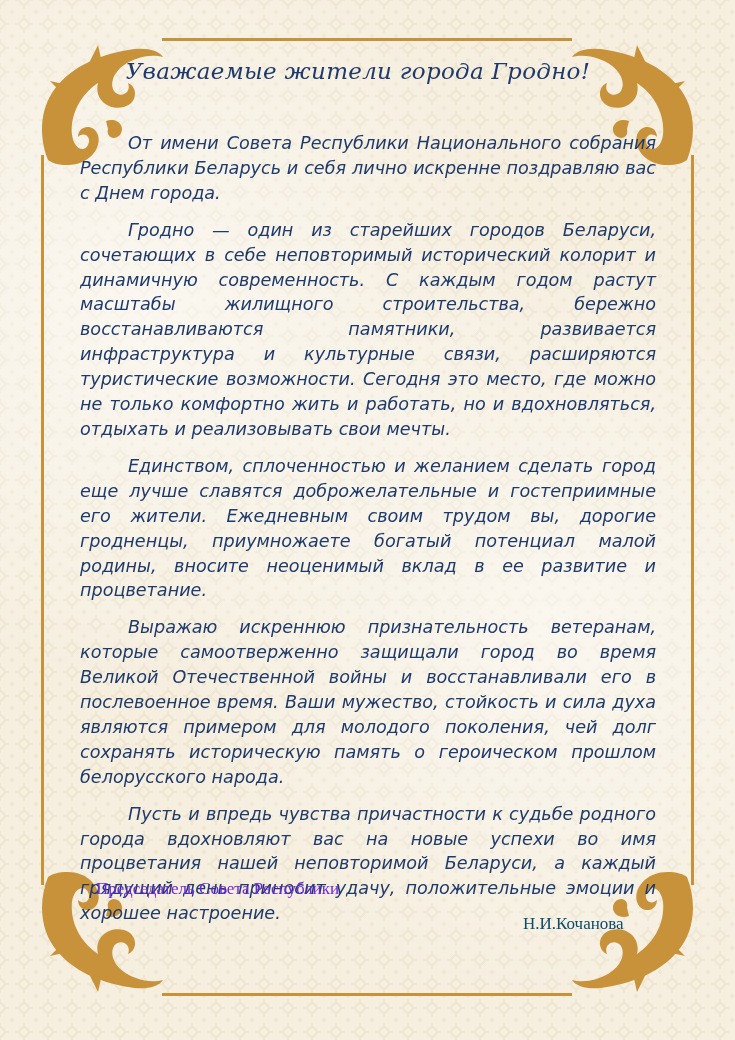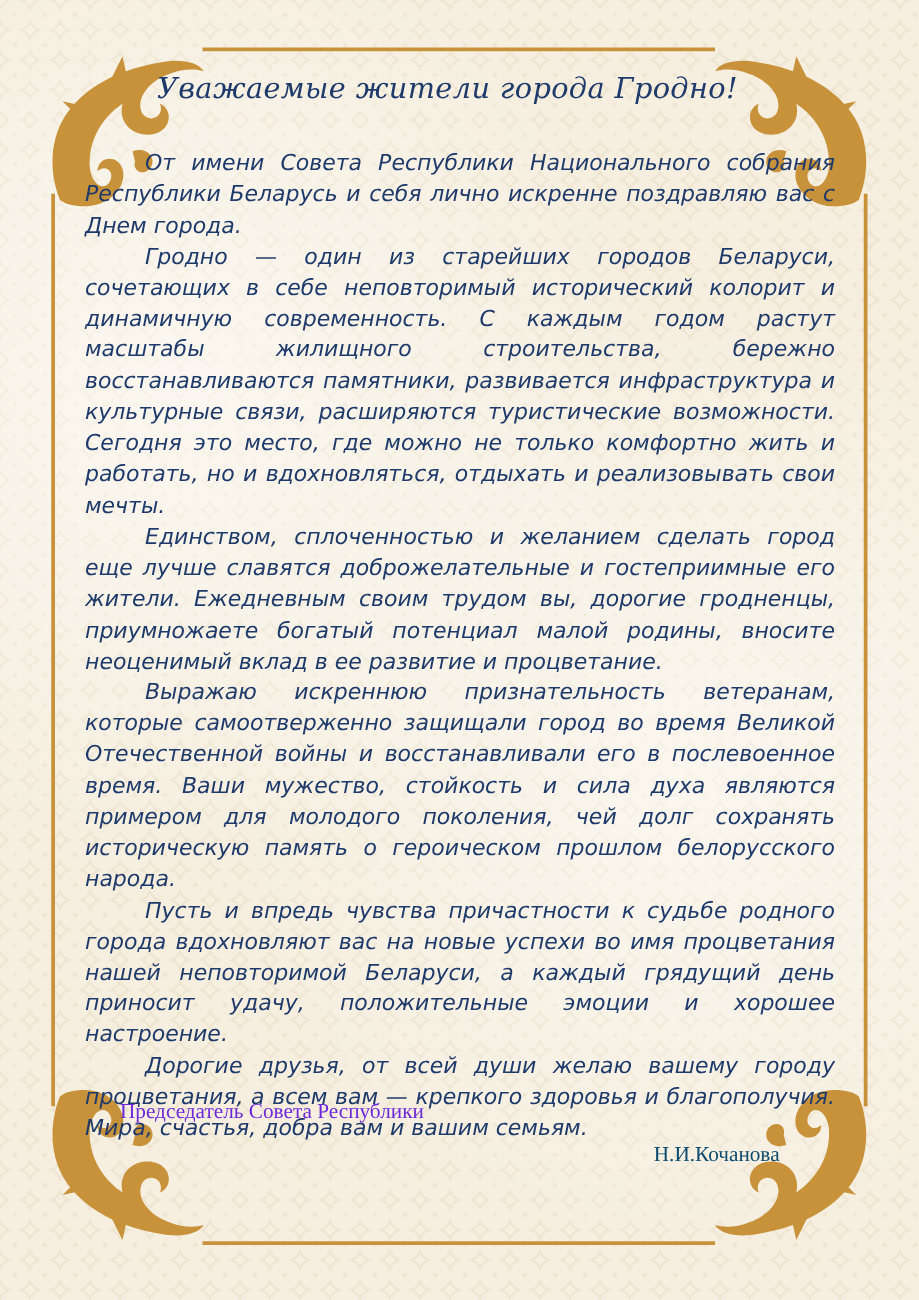--- a/index.html
+++ b/index.html
@@ -23,21 +23,21 @@
   .title {
     position:absolute; left:0; width:716px; top:58px; text-align:center;
     color:#1e3a6b; font-style:italic; font-size:23px; letter-spacing:0.3px;
     font-family:"DejaVu Serif", serif;
   }
   .body-text {
     position:absolute; left:68px; top:119px; width:600px;
     color:#1e3a6b; font-style:italic; font-size:17.6px; line-height:24.9px;
     text-align:justify; font-family:"DejaVu Sans", sans-serif;
   }
-  .body-text p { margin:0; text-indent:48px; }
+  .body-text p { margin:12px; text-indent:48px; }
   .sig {
     position:absolute; left:96px; top:880px; color:#6d28d9;
     font-family:"Liberation Serif", serif; font-size:17px; line-height:17px;
   }
   .sig-name {
     position:absolute; left:523px; top:914px; color:#0c4a6e;
     font-family:"Liberation Serif", serif; font-size:17px;
   }
 </style>
 </head>
@@ -92,19 +92,18 @@
 </div>
 
 <div class="title">Уважаемые жители города Гродно!</div>
 
 <div class="body-text">
   <p>От имени Совета Республики Национального собрания Республики Беларусь и себя лично искренне поздравляю вас с Днем города.</p>
   <p>Гродно — один из старейших городов Беларуси, сочетающих в себе неповторимый исторический колорит и динамичную современность. С каждым годом растут масштабы жилищного строительства, бережно восстанавливаются памятники, развивается инфраструктура и культурные связи, расширяются туристические возможности. Сегодня это место, где можно не только комфортно жить и работать, но и вдохновляться, отдыхать и реализовывать свои мечты.</p>
   <p>Единством, сплоченностью и желанием сделать город еще лучше славятся доброжелательные и гостеприимные его жители. Ежедневным своим трудом вы, дорогие гродненцы, приумножаете богатый потенциал малой родины, вносите неоценимый вклад в ее развитие и процветание.</p>
   <p>Выражаю искреннюю признательность ветеранам, которые самоотверженно защищали город во время Великой Отечественной войны и восстанавливали его в послевоенное время. Ваши мужество, стойкость и сила духа являются примером для молодого поколения, чей долг сохранять историческую память о героическом прошлом белорусского народа.</p>
   <p>Пусть и впредь чувства причастности к судьбе родного города вдохновляют вас на новые успехи во имя процветания нашей неповторимой Беларуси, а каждый грядущий день приносит удачу, положительные эмоции и хорошее настроение.</p>
-  <p>Дорогие друзья, от всей души желаю вашему городу процветания, а всем вам — крепкого здоровья и благополучия. Мира, счастья, добра вам и вашим семьям.</p>
 </div>
 
 <div class="sig">
   <div>Председатель Совета Республики</div>
 </div>
 <div class="sig-name">Н.И.Кочанова</div>
 
 </body></html>

